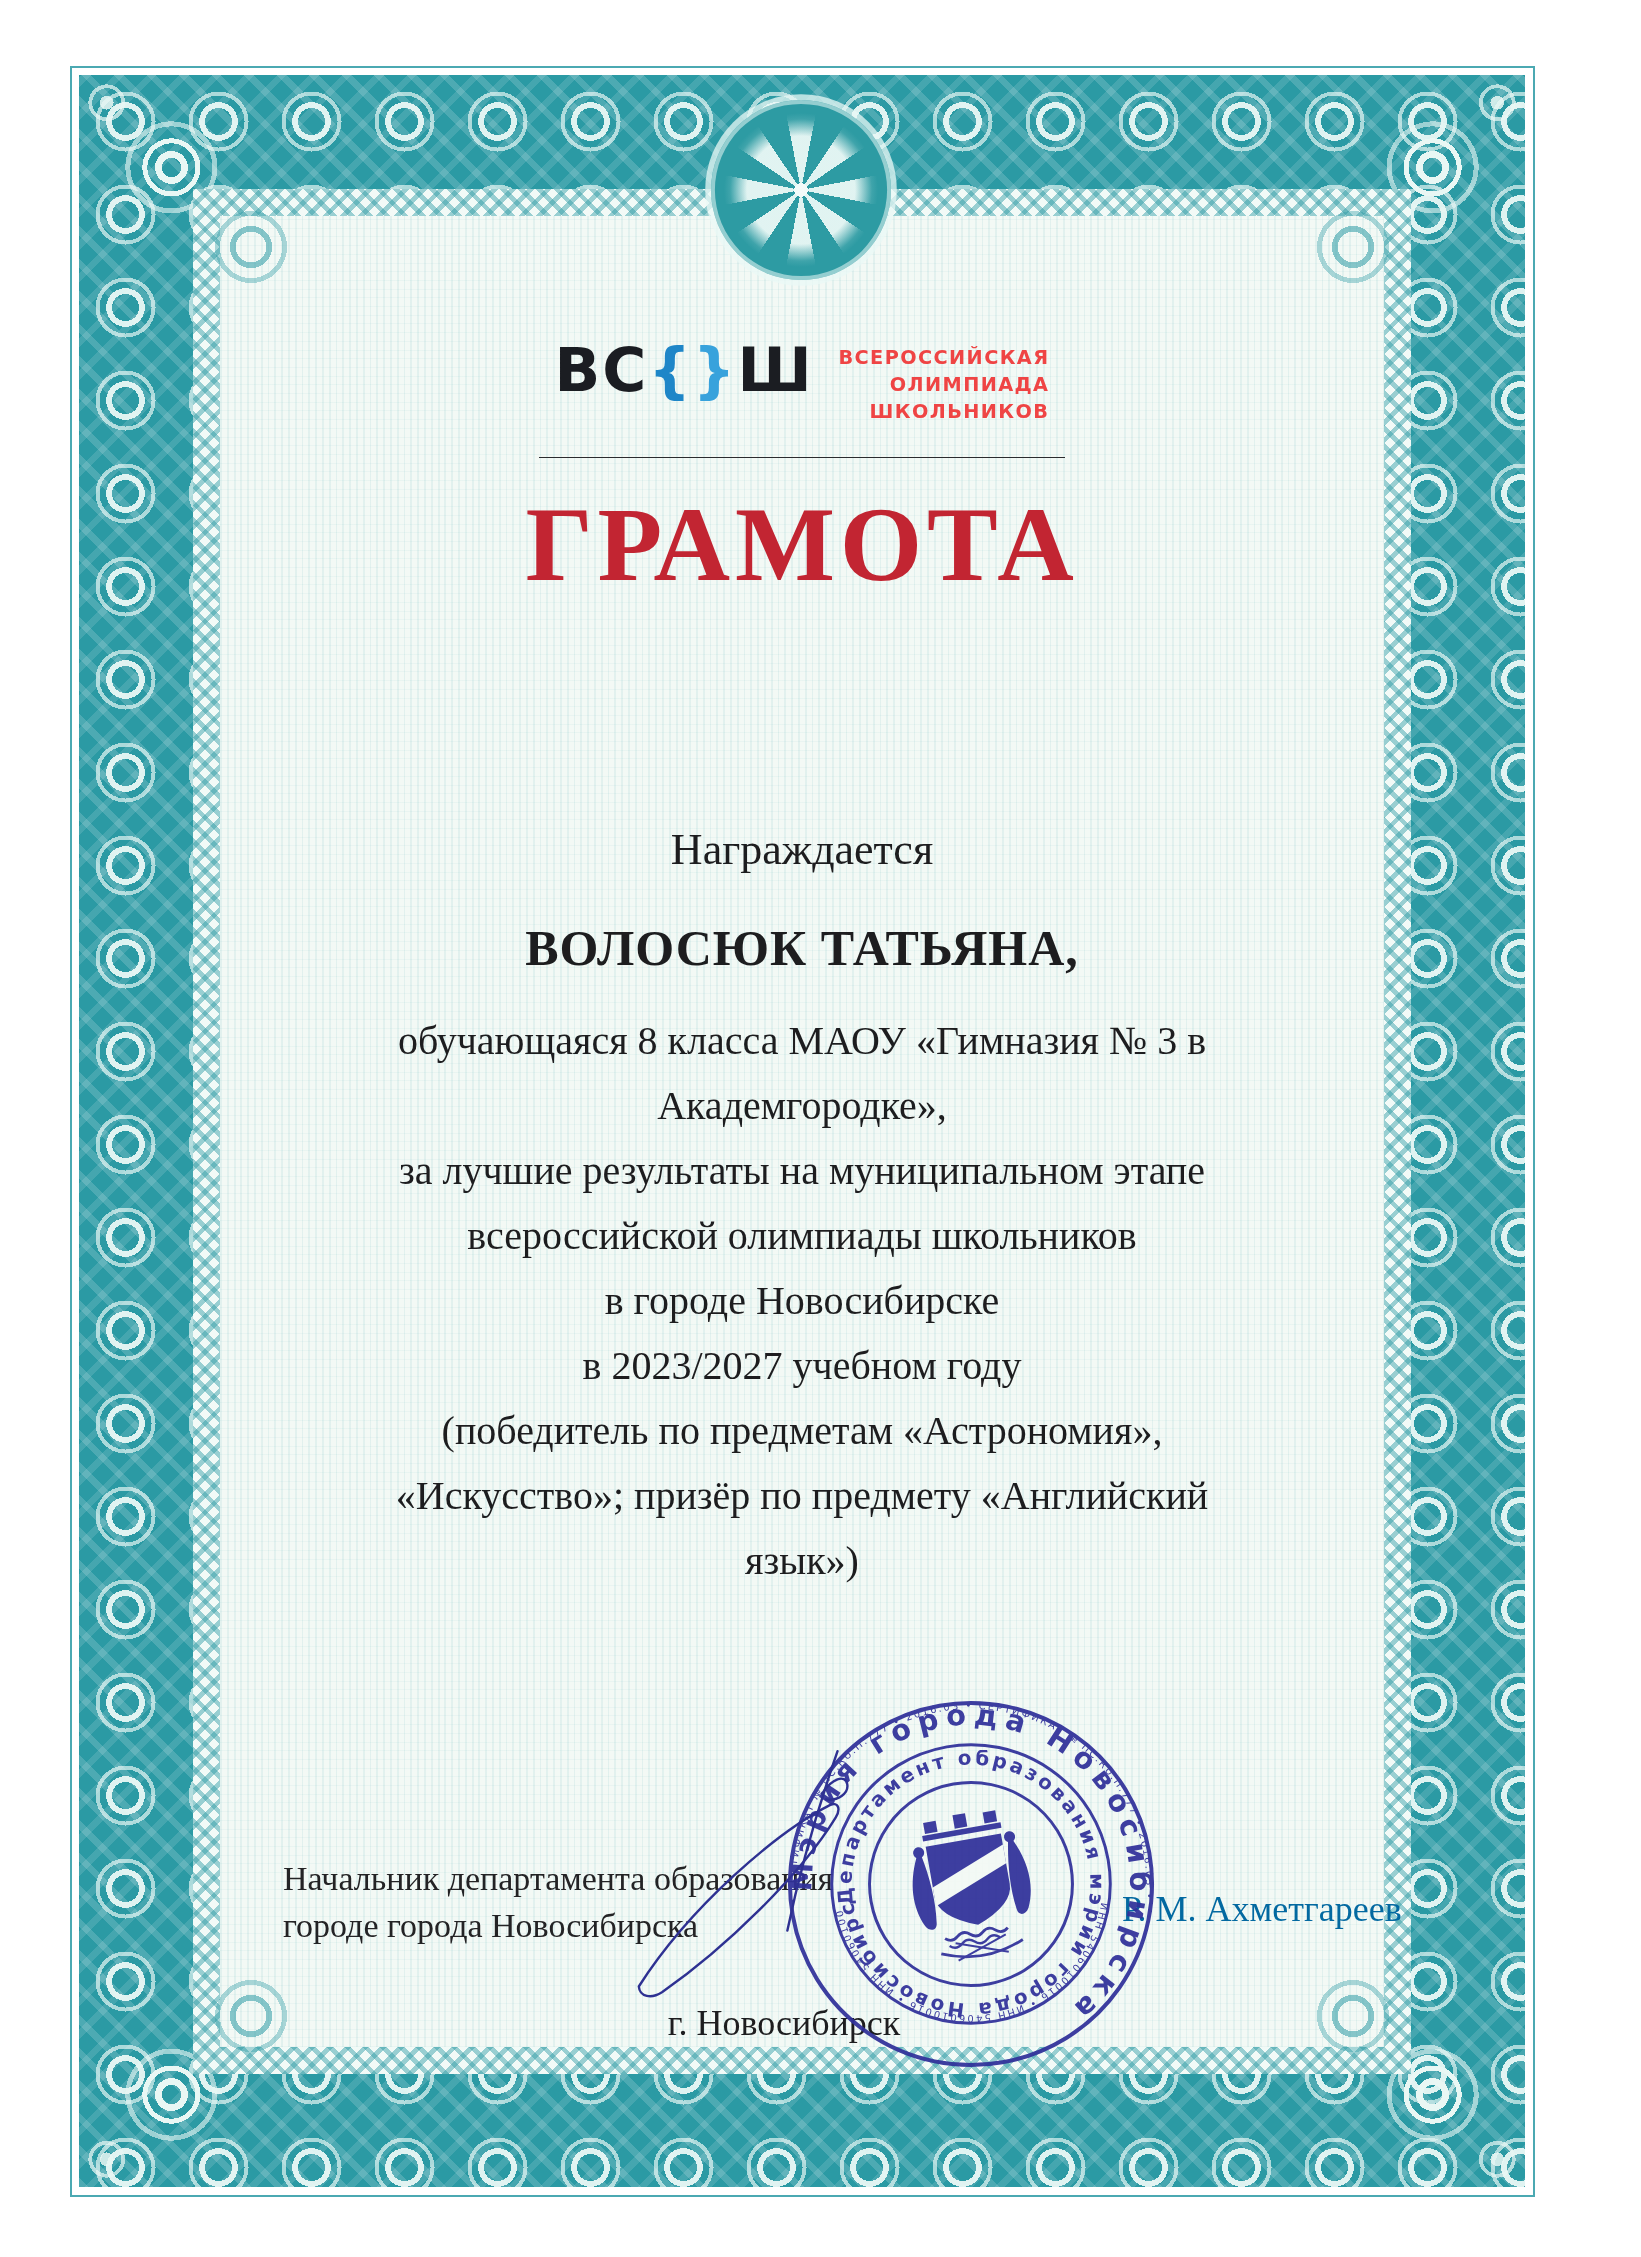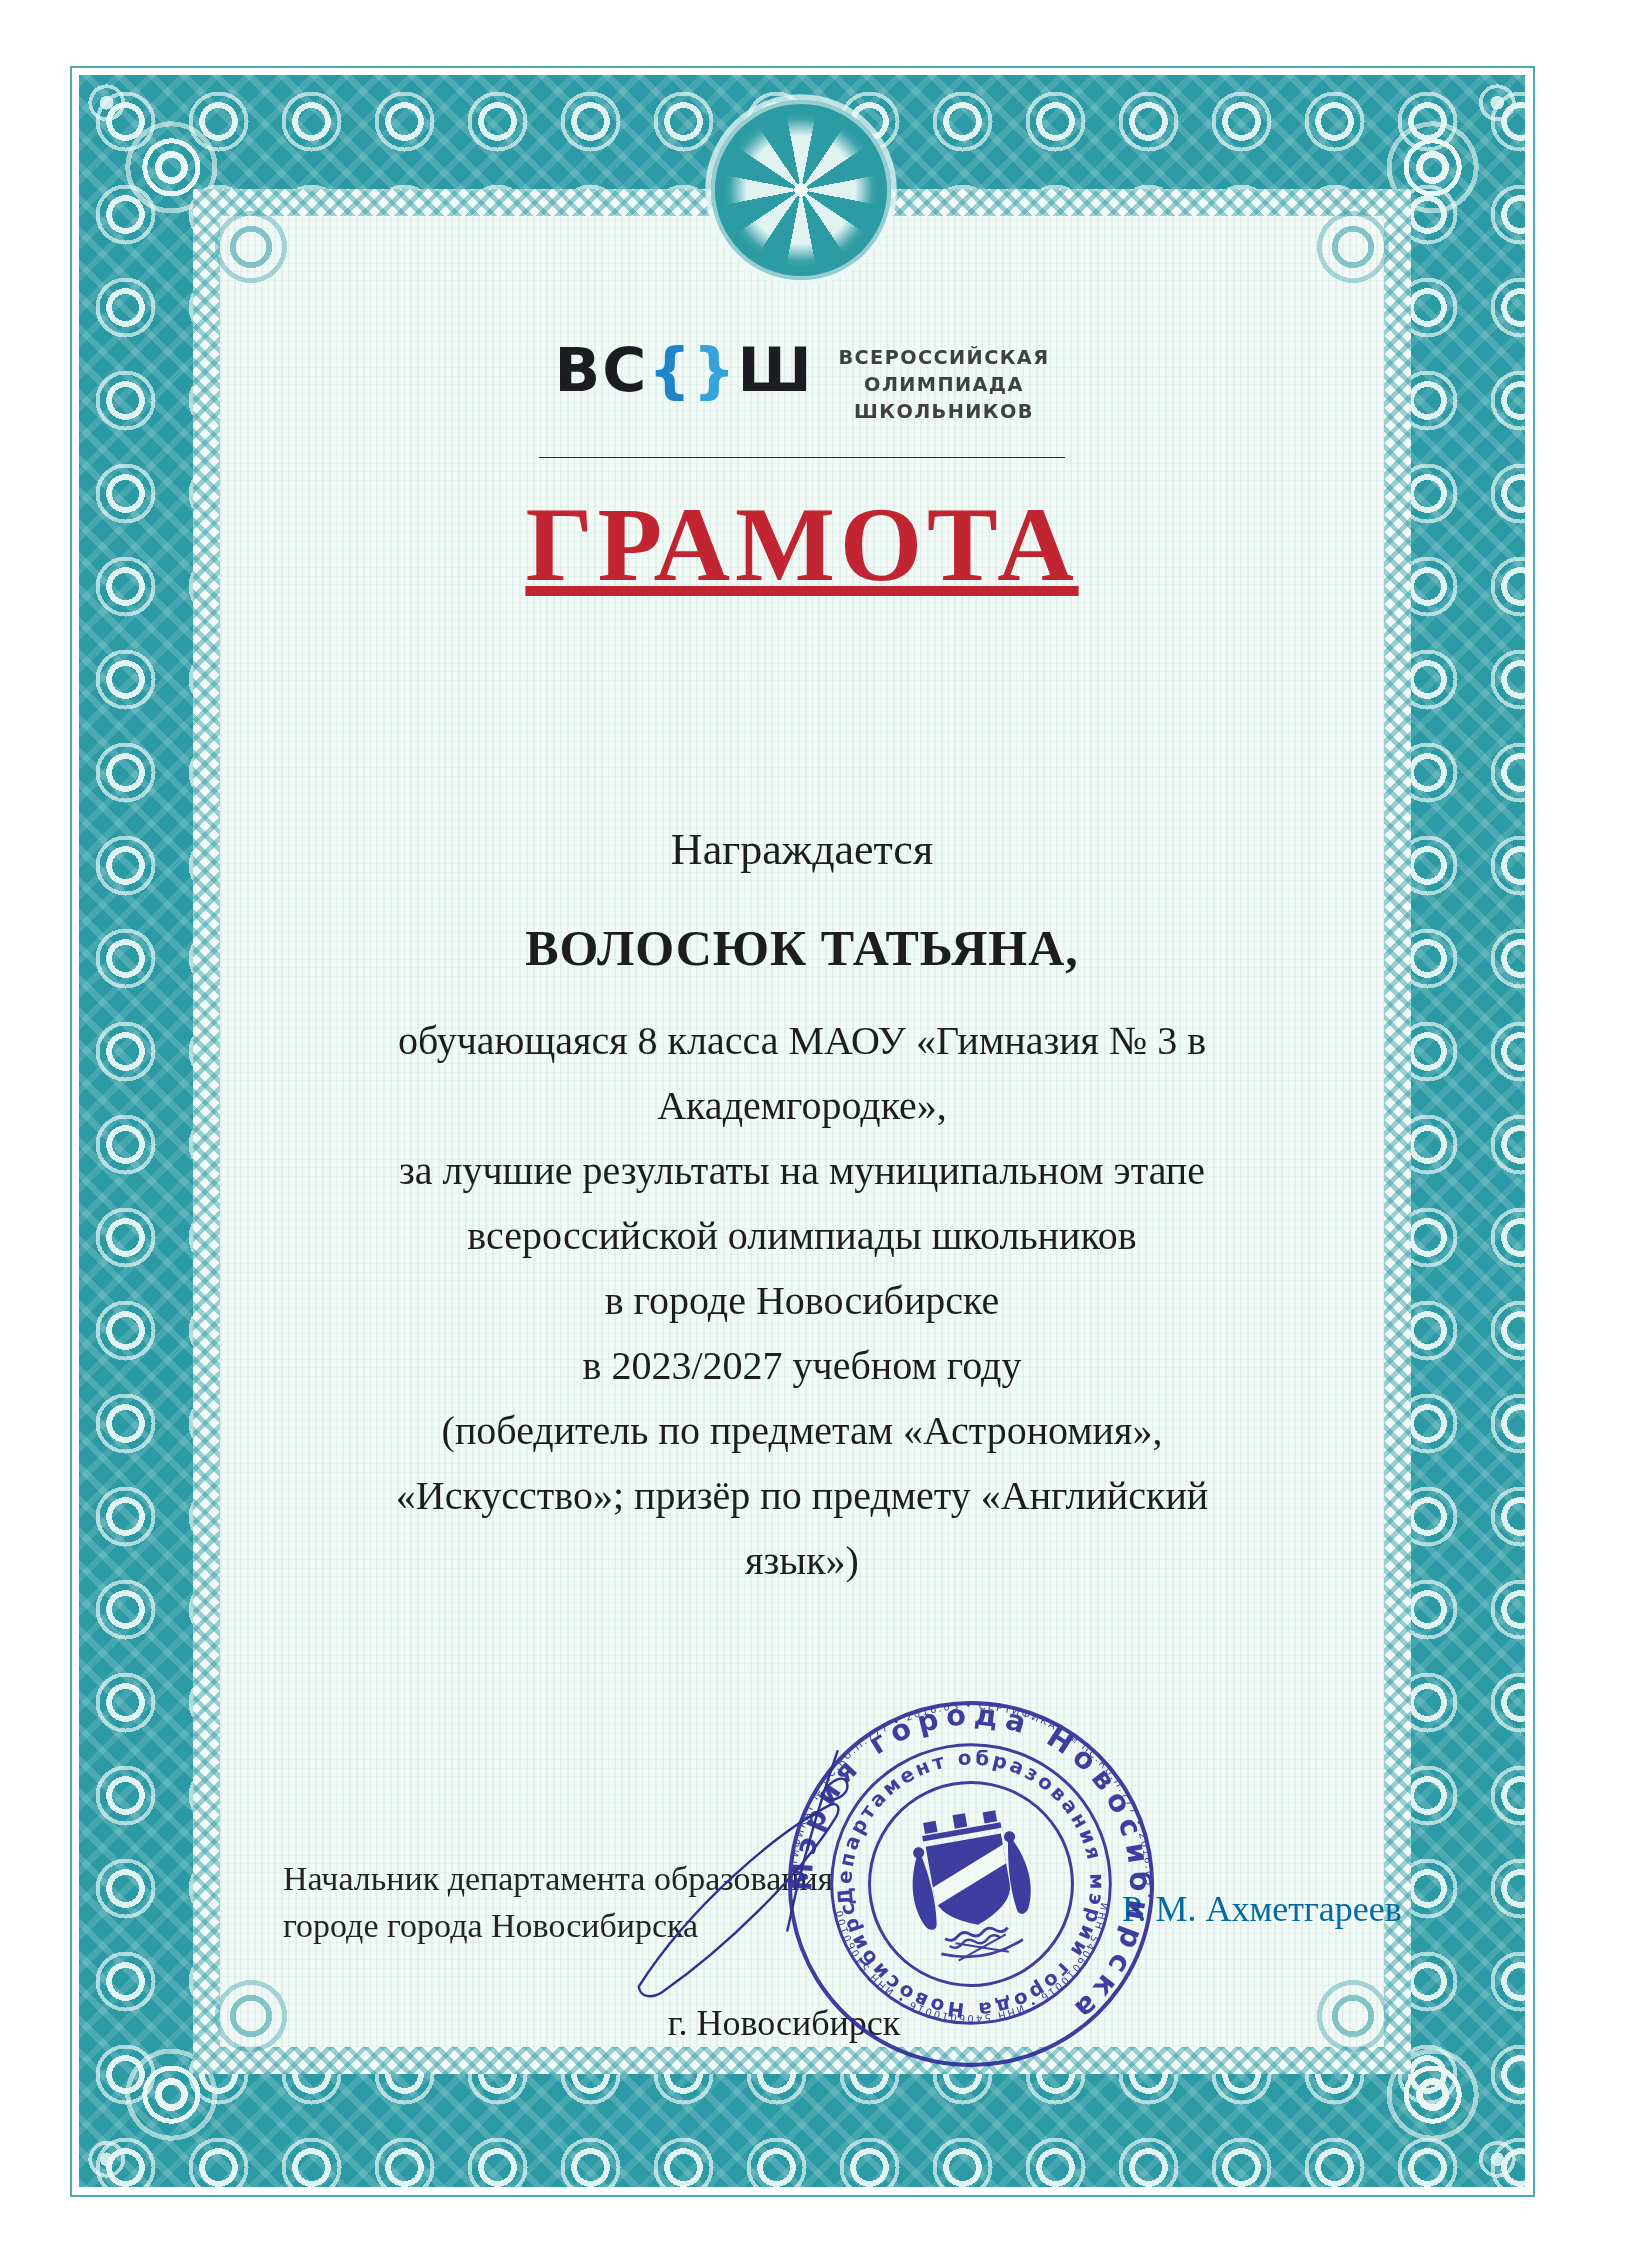--- a/index.html
+++ b/index.html
@@ -48,24 +48,24 @@
 
   
   .content{position:absolute;top:216px;left:220px;right:257px;bottom:210px;color:#1d1d1f;}
   .abs{position:absolute;left:0;right:0;text-align:center;}
 
   .logo-row{top:124px;display:flex;justify-content:center;align-items:flex-start;gap:25px;}
   .logo-mark{font-family:"DejaVu Sans", sans-serif;font-weight:800;font-size:60px;line-height:1;
       letter-spacing:1.9px;color:#1b1d22;white-space:nowrap;}
   .logo-mark .brace1{color:#1e86c8;} .logo-mark .brace2{color:#38a2dc;}
   .logo-caption{font-family:"DejaVu Sans", sans-serif;font-weight:700;font-size:19.3px;line-height:27px;
-      letter-spacing:1.4px;color:#404040;text-align:center;padding-top:3.9px;}
+      letter-spacing:1.4px;color:#ef4444;text-align:right;padding-top:3.9px;}
   .logo-rule{position:absolute;top:241px;left:calc(50% - 263px);width:526px;border-top:1.9px solid #2b2b2e;}
 
-  .title{top:276px;font-size:106px;line-height:1;font-weight:bold;color:#c22532;letter-spacing:4.8px;text-decoration:underline;}
+  .title{top:276px;font-size:106px;line-height:1;font-weight:bold;color:#c22532;letter-spacing:4.8px;}
 
   .intro{top:608px;font-size:44px;}
   .name{top:703px;font-size:50px;font-weight:bold;letter-spacing:1px;}
   .body-lines{top:792px;font-size:40px;line-height:65px;}
 
   .sig-label{position:absolute;left:31px;top:1639px;text-align:left;font-size:34px;line-height:47px;color:#232325;margin-left:32px;}
   .sig-name{position:absolute;left:902px;top:1672px;font-size:36px;color:#0369a1;white-space:nowrap;}
   .city{position:absolute;left:371px;top:1786px;width:386px;text-align:center;font-size:36px;color:#1d1d1f;}
 
   .stamp{position:absolute;left:562px;top:1479px;width:378px;height:378px;transform:rotate(-10deg);opacity:.93;}

